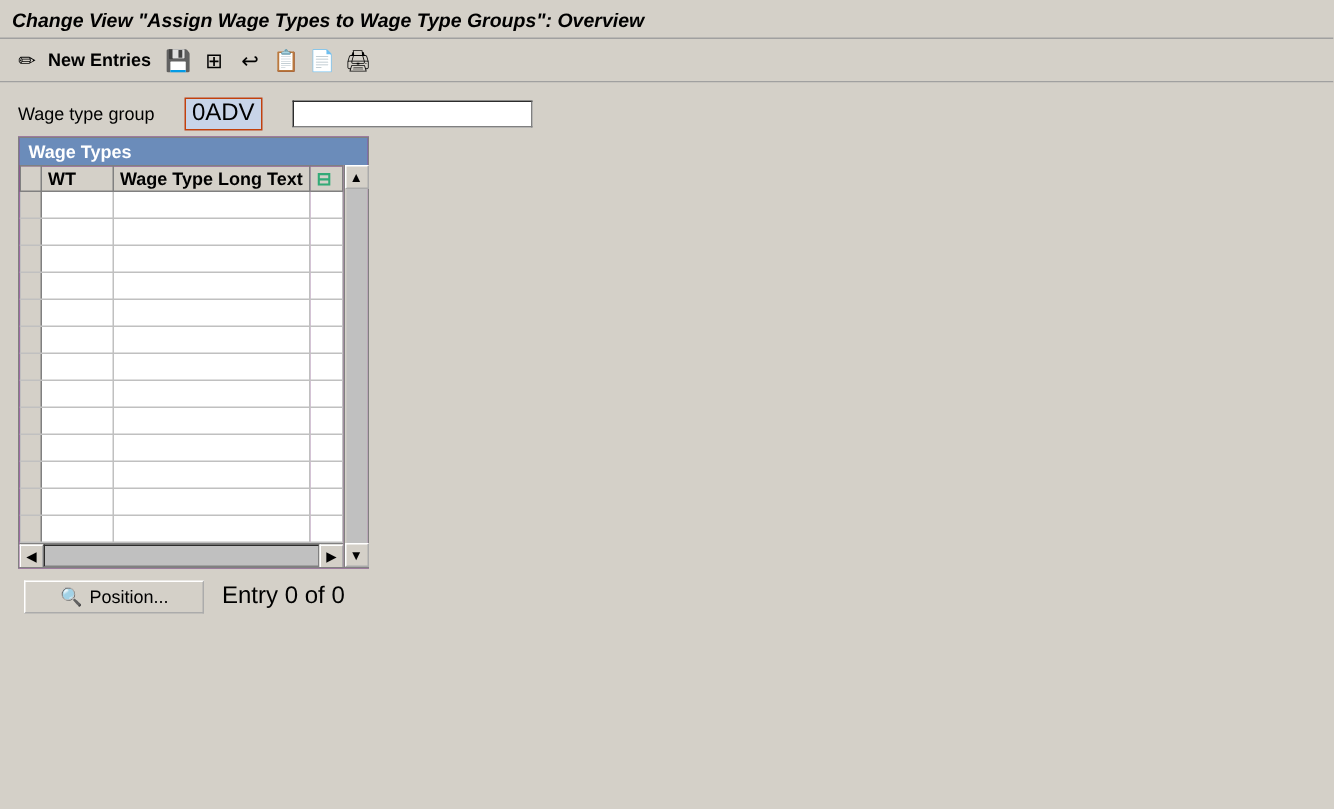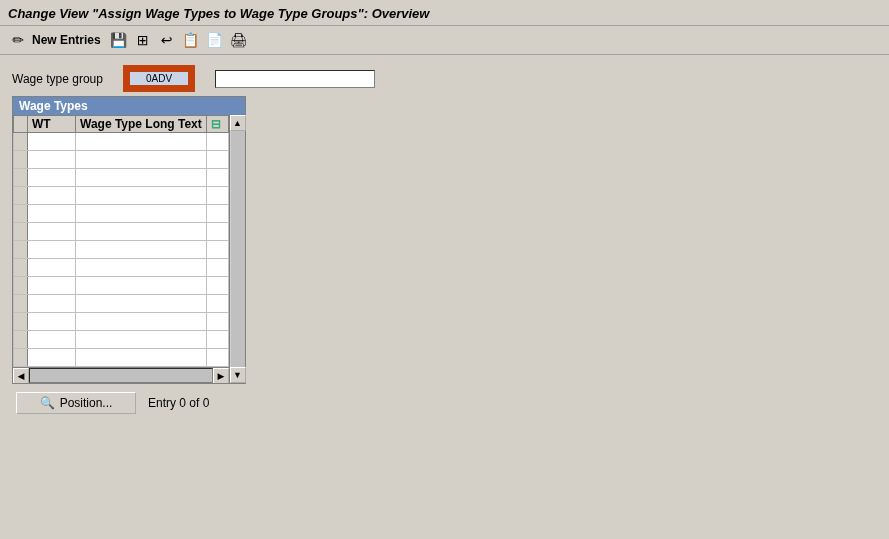--- a/index.html
+++ b/index.html
@@ -68,23 +68,23 @@
       align-items: center;
       gap: 20px;
       margin-bottom: 4px;
     }
     .field-label {
       font-size: 12px;
       color: #000;
     }
     .field-value-box {
       background-color: #c8d4e8;
-      border: 7px solid #c2410c;
-      padding: 1px 16px;
-      font-size: 10px;
+      border: 1px solid #c2410c;
+      padding: 1px 4px;
+      font-size: 16px;
       min-width: 40px;
       color: #000;
       font-weight: normal;
     }
     .field-input {
       background-color: #fff;
       border: 1px inset #808080;
       padding: 1px 3px;
       font-size: 12px;
       width: 160px;
@@ -223,21 +223,21 @@
       justify-content: center;
     }
     .position-btn-icon {
       width: 16px;
       height: 16px;
       display: flex;
       align-items: center;
       justify-content: center;
     }
     .entry-count {
-      font-size: 12px;
+      font-size: 16px;
       color: #000;
     }
   </style>
 </head>
 <body>
 
 <div class="title-bar">
   <h1>Change View "Assign Wage Types to Wage Type Groups": Overview</h1>
 </div>
 

